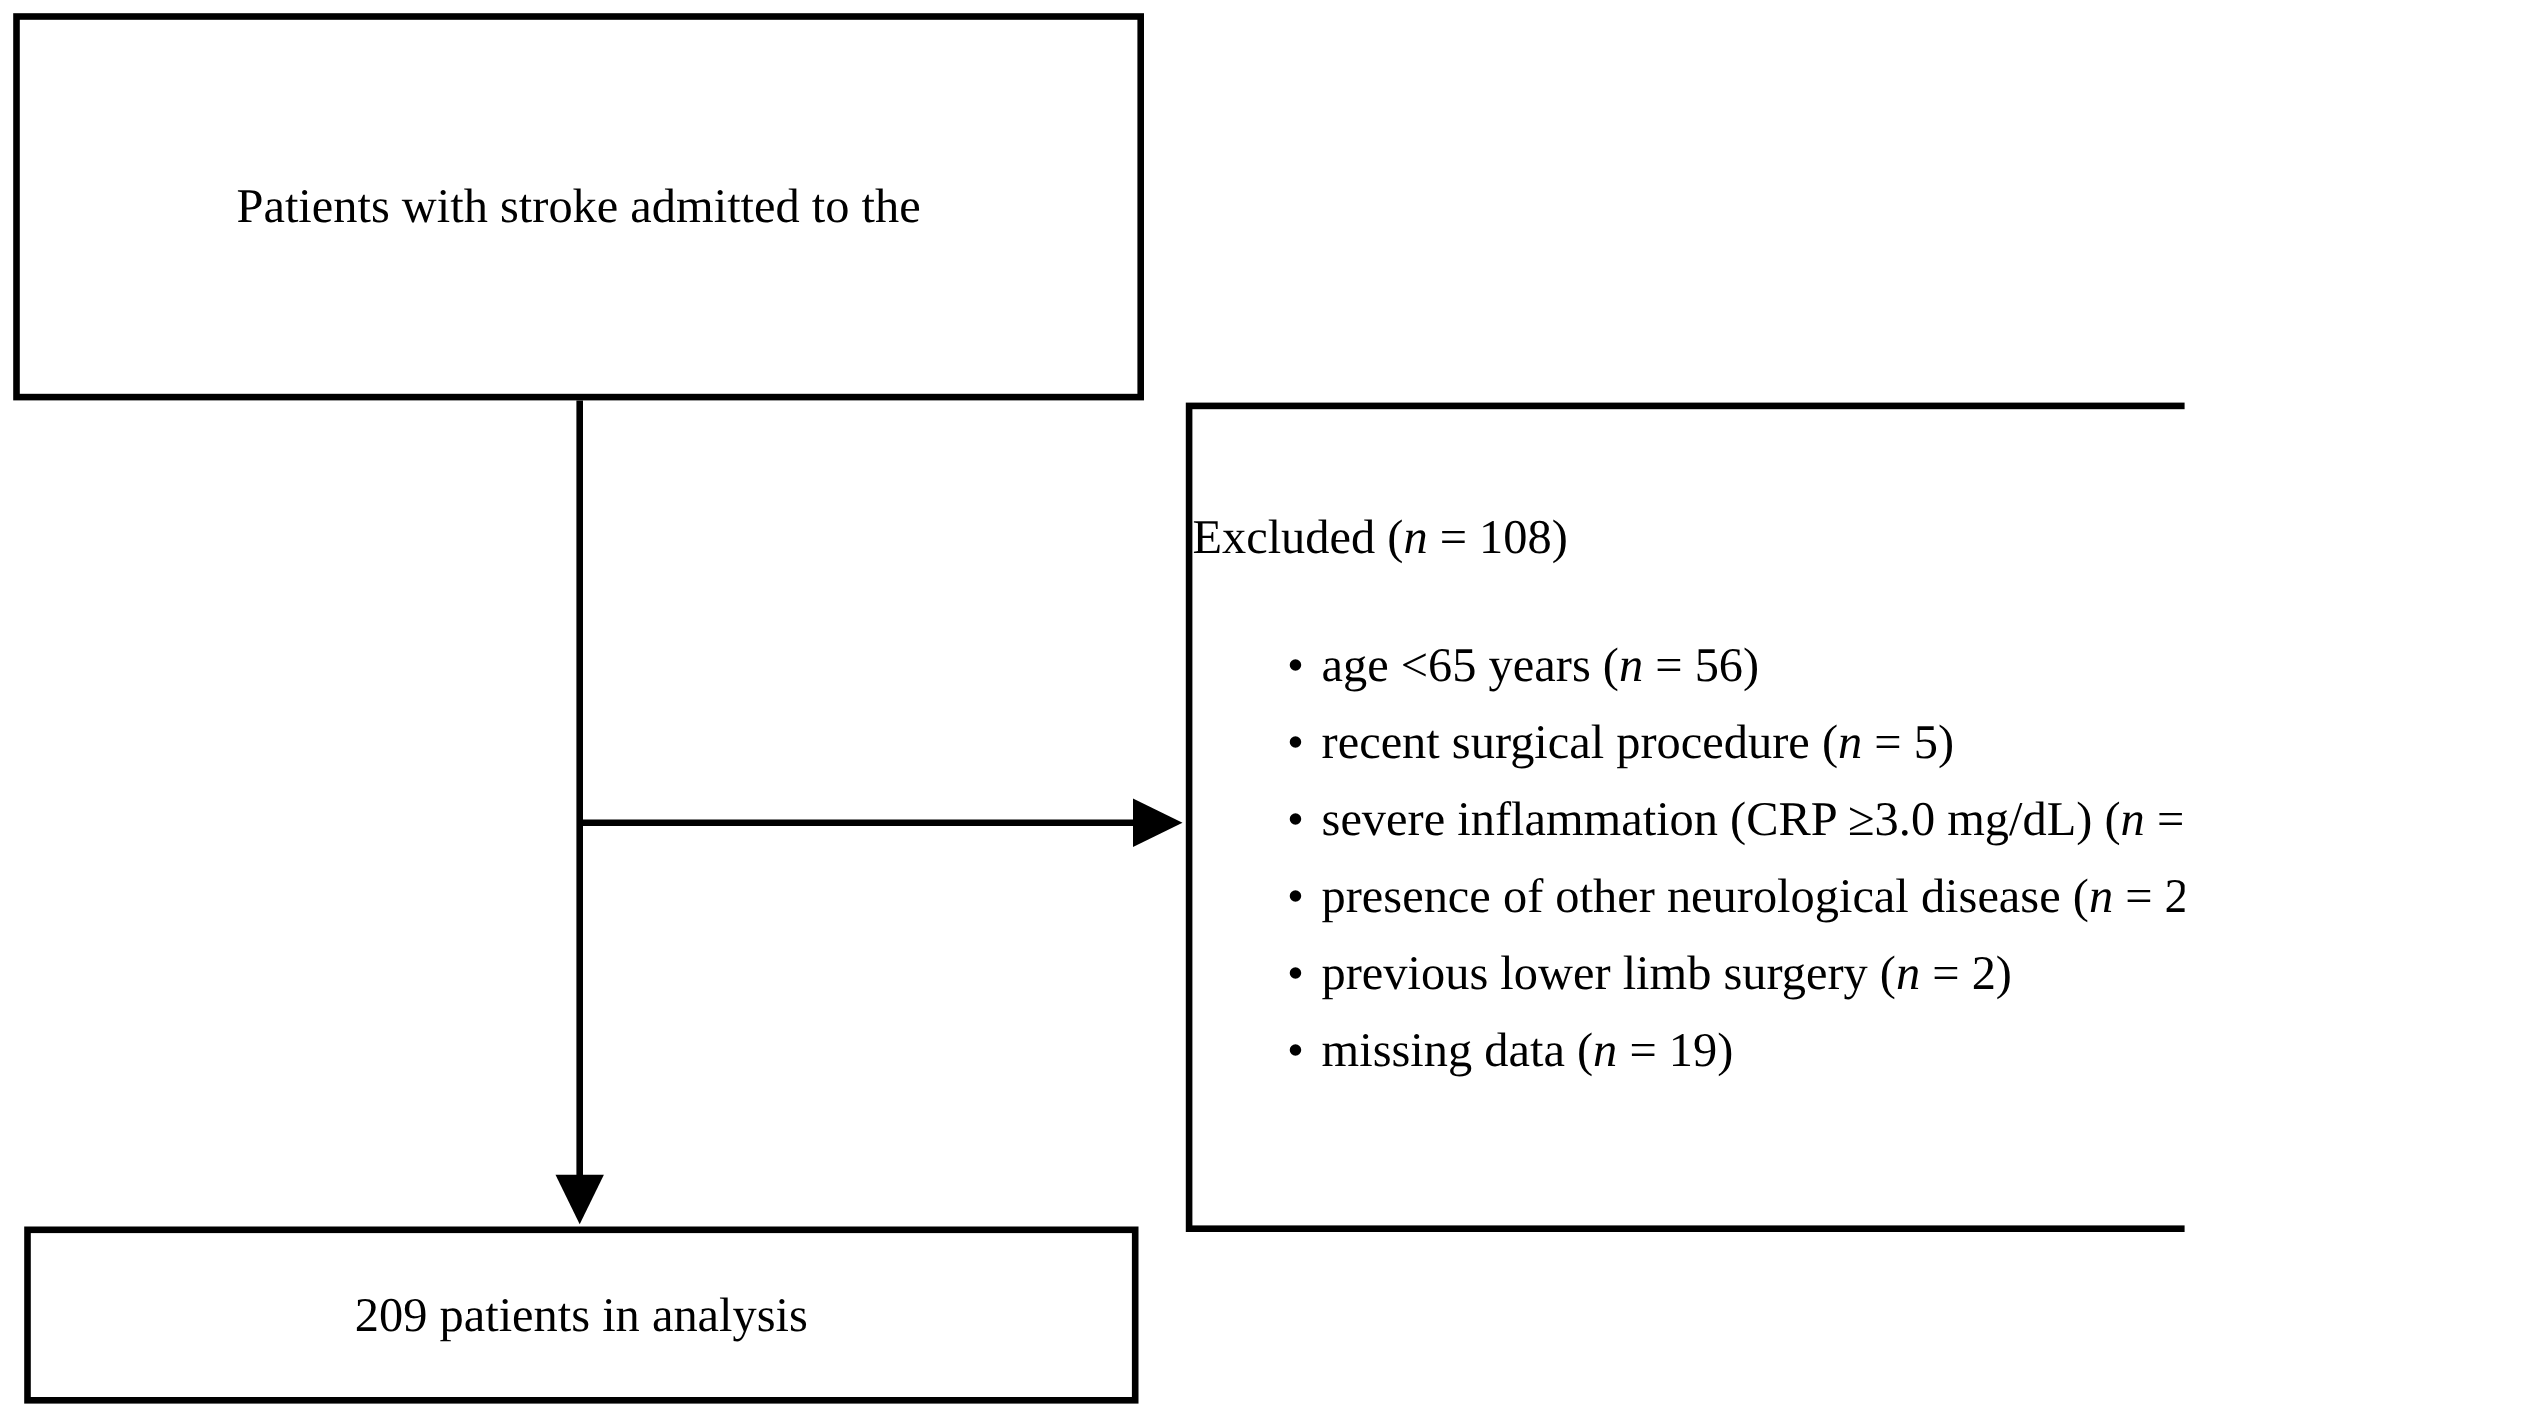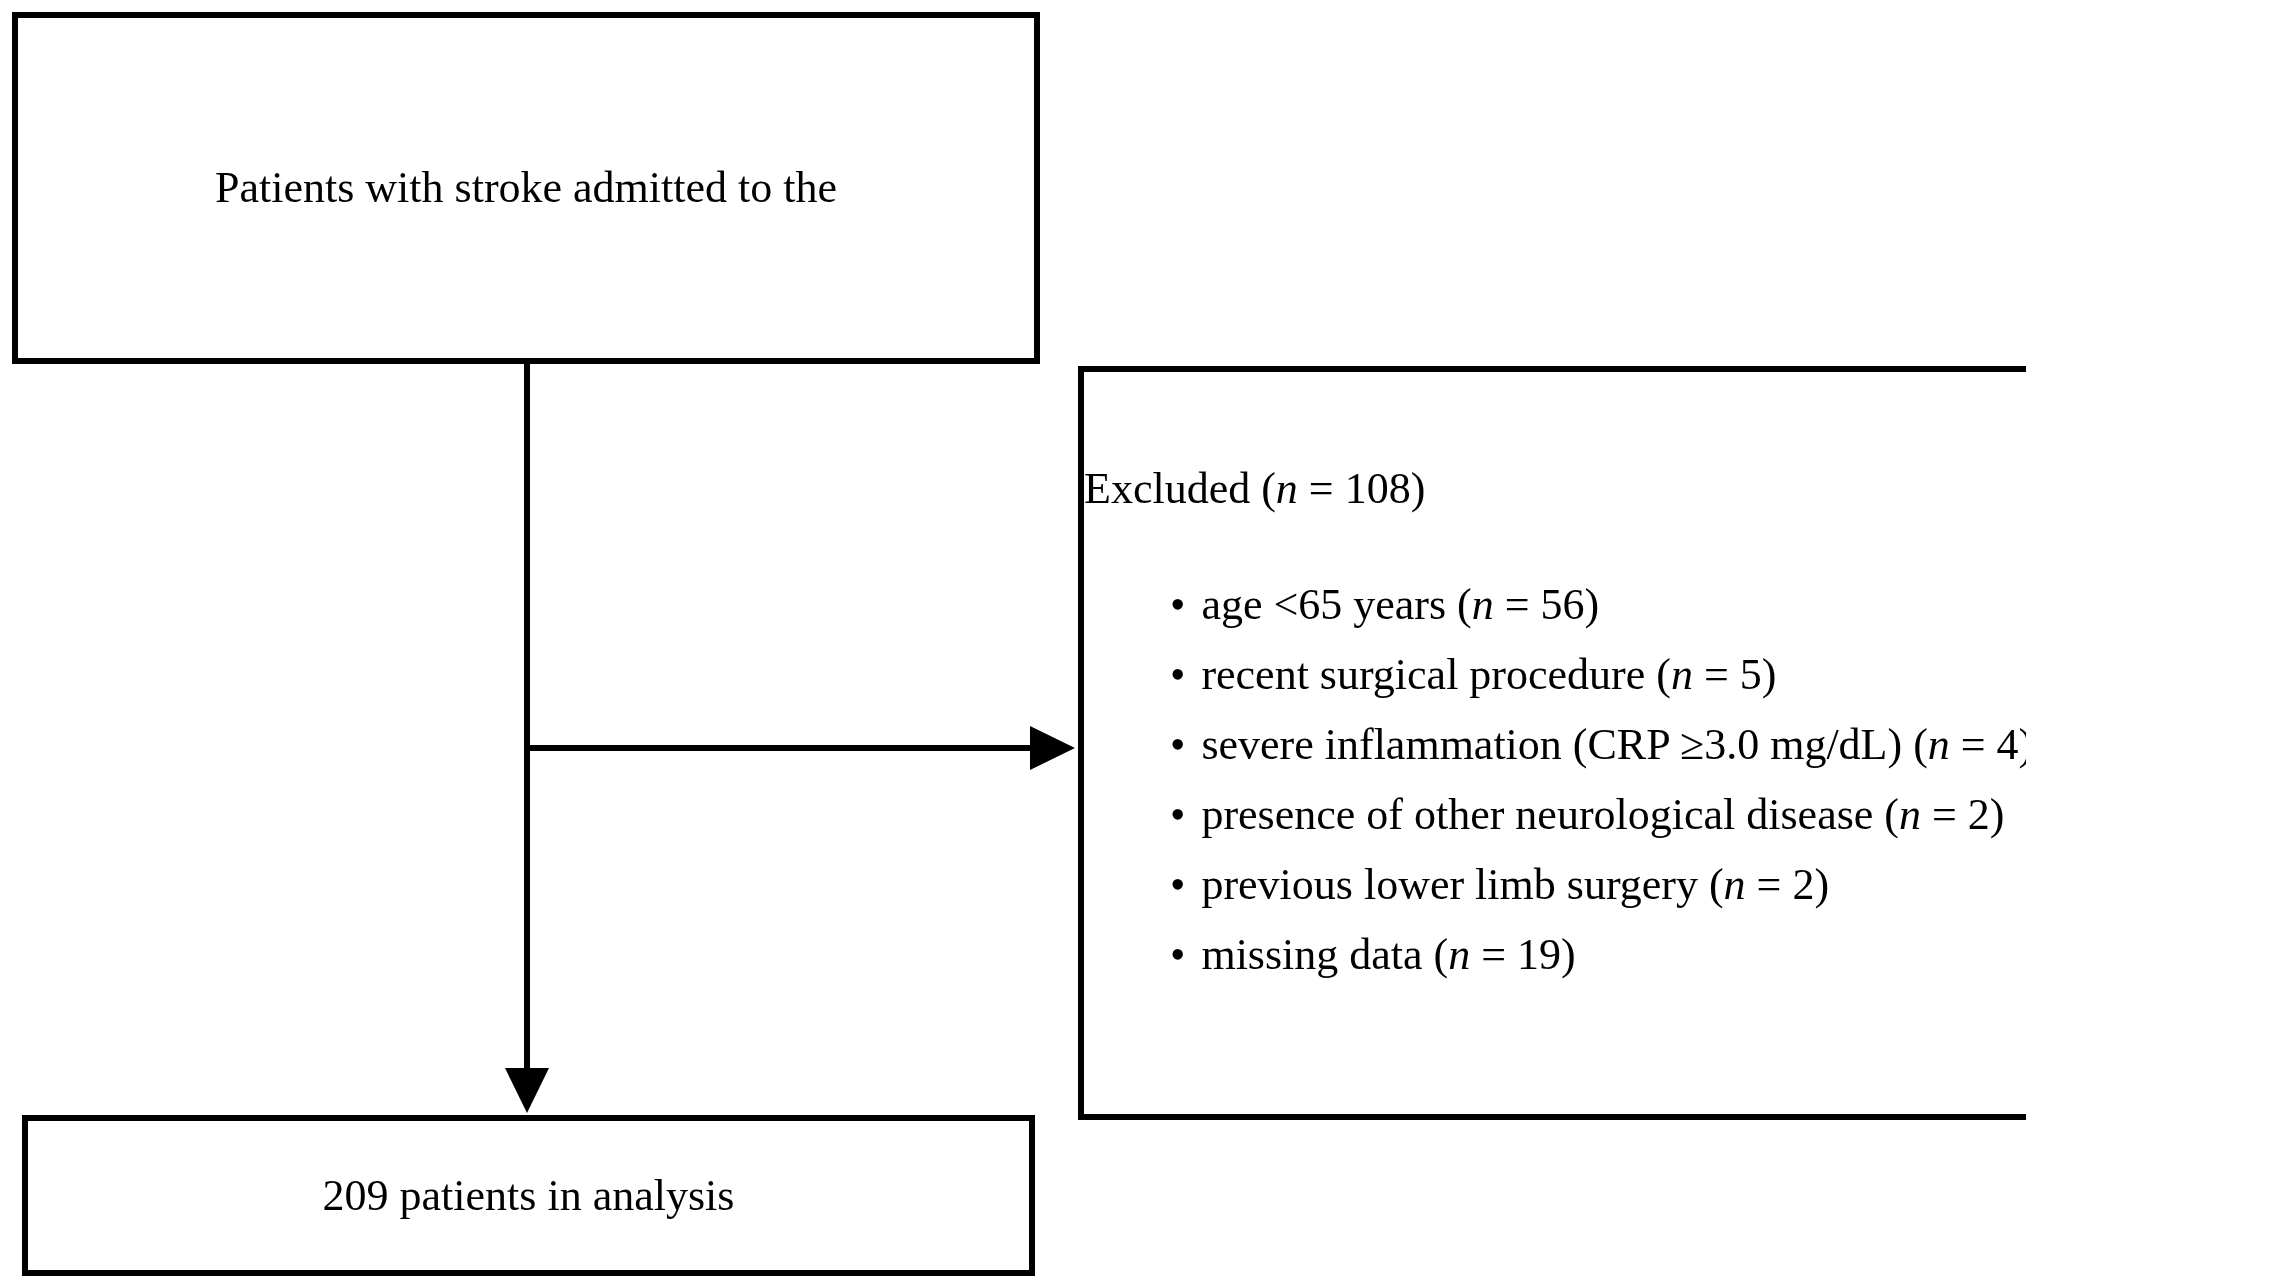--- a/index.html
+++ b/index.html
@@ -8,21 +8,20 @@
     background: #ffffff;
   }
   #flow-canvas {
     position: relative;
     width: 1986px;
     height: 1288px;
     background: #ffffff;
     font-family: "Liberation Serif", serif;
     color: #000000;
     overflow: hidden;
-    padding-left: 40px;
   }
   .box {
     position: absolute;
     box-sizing: border-box;
     border: 6px solid #000000;
     background: #ffffff;
     font-size: 44px;
     line-height: 70px;
     color: #000000;
   }

